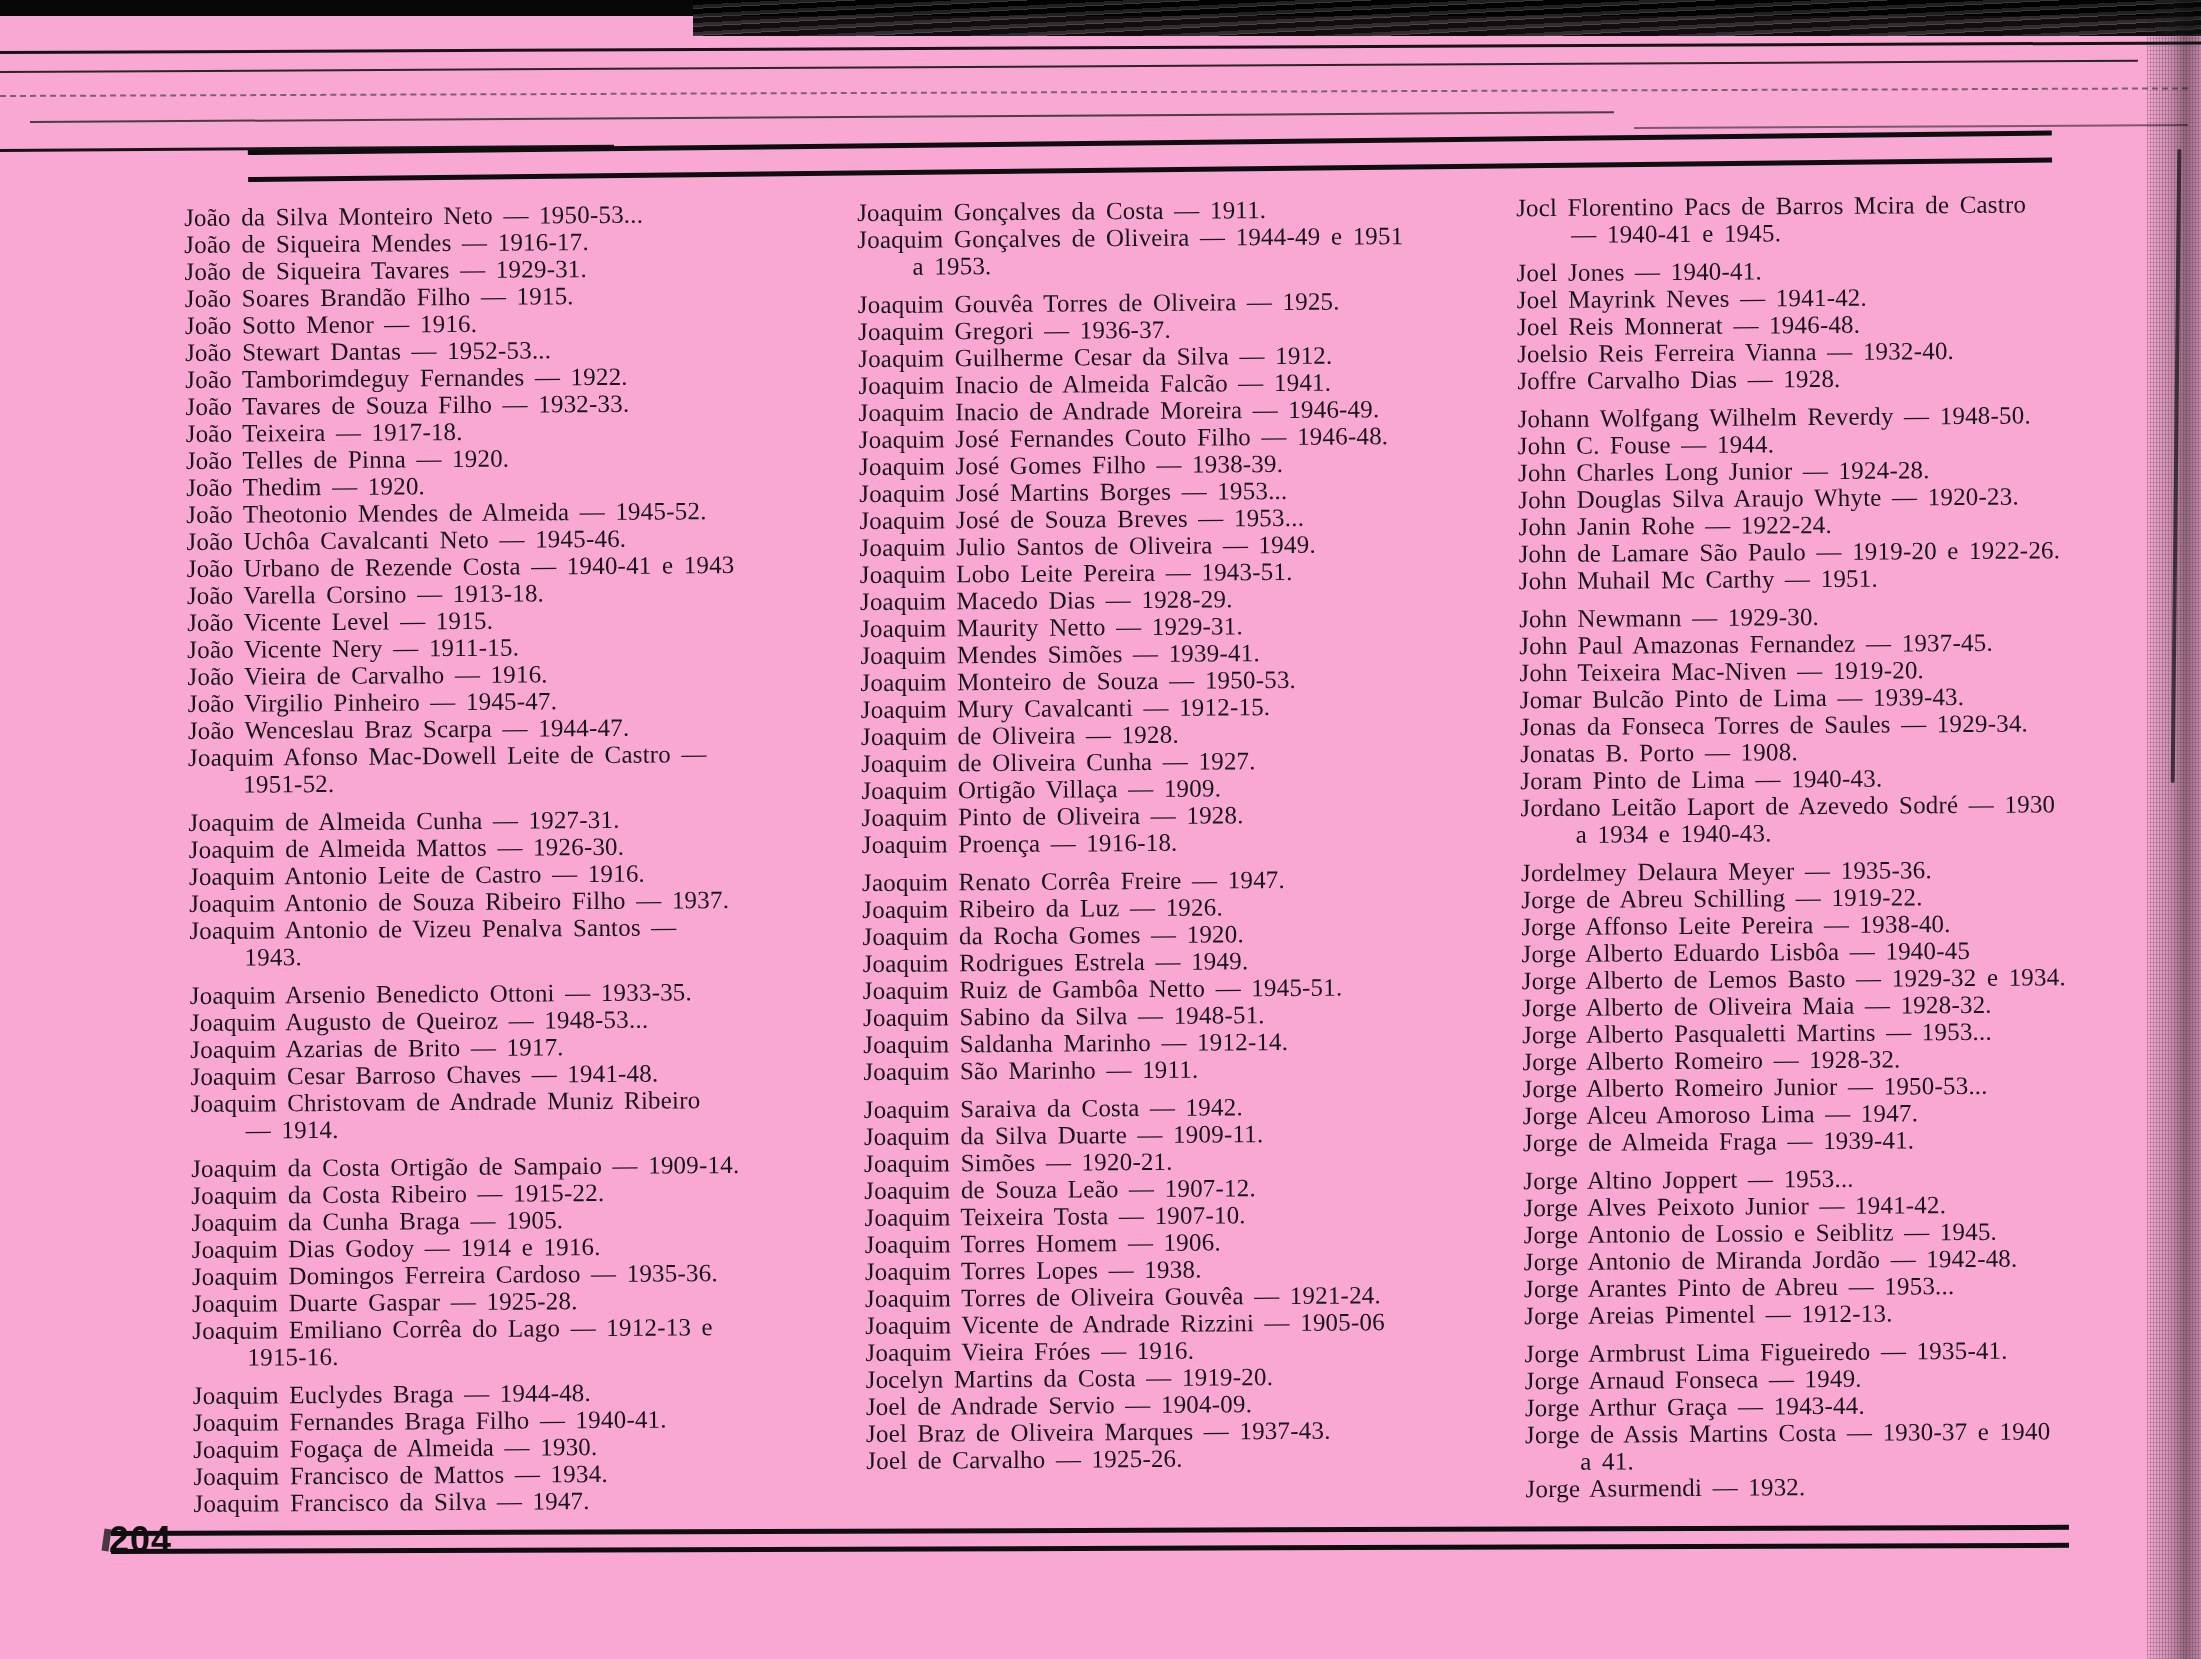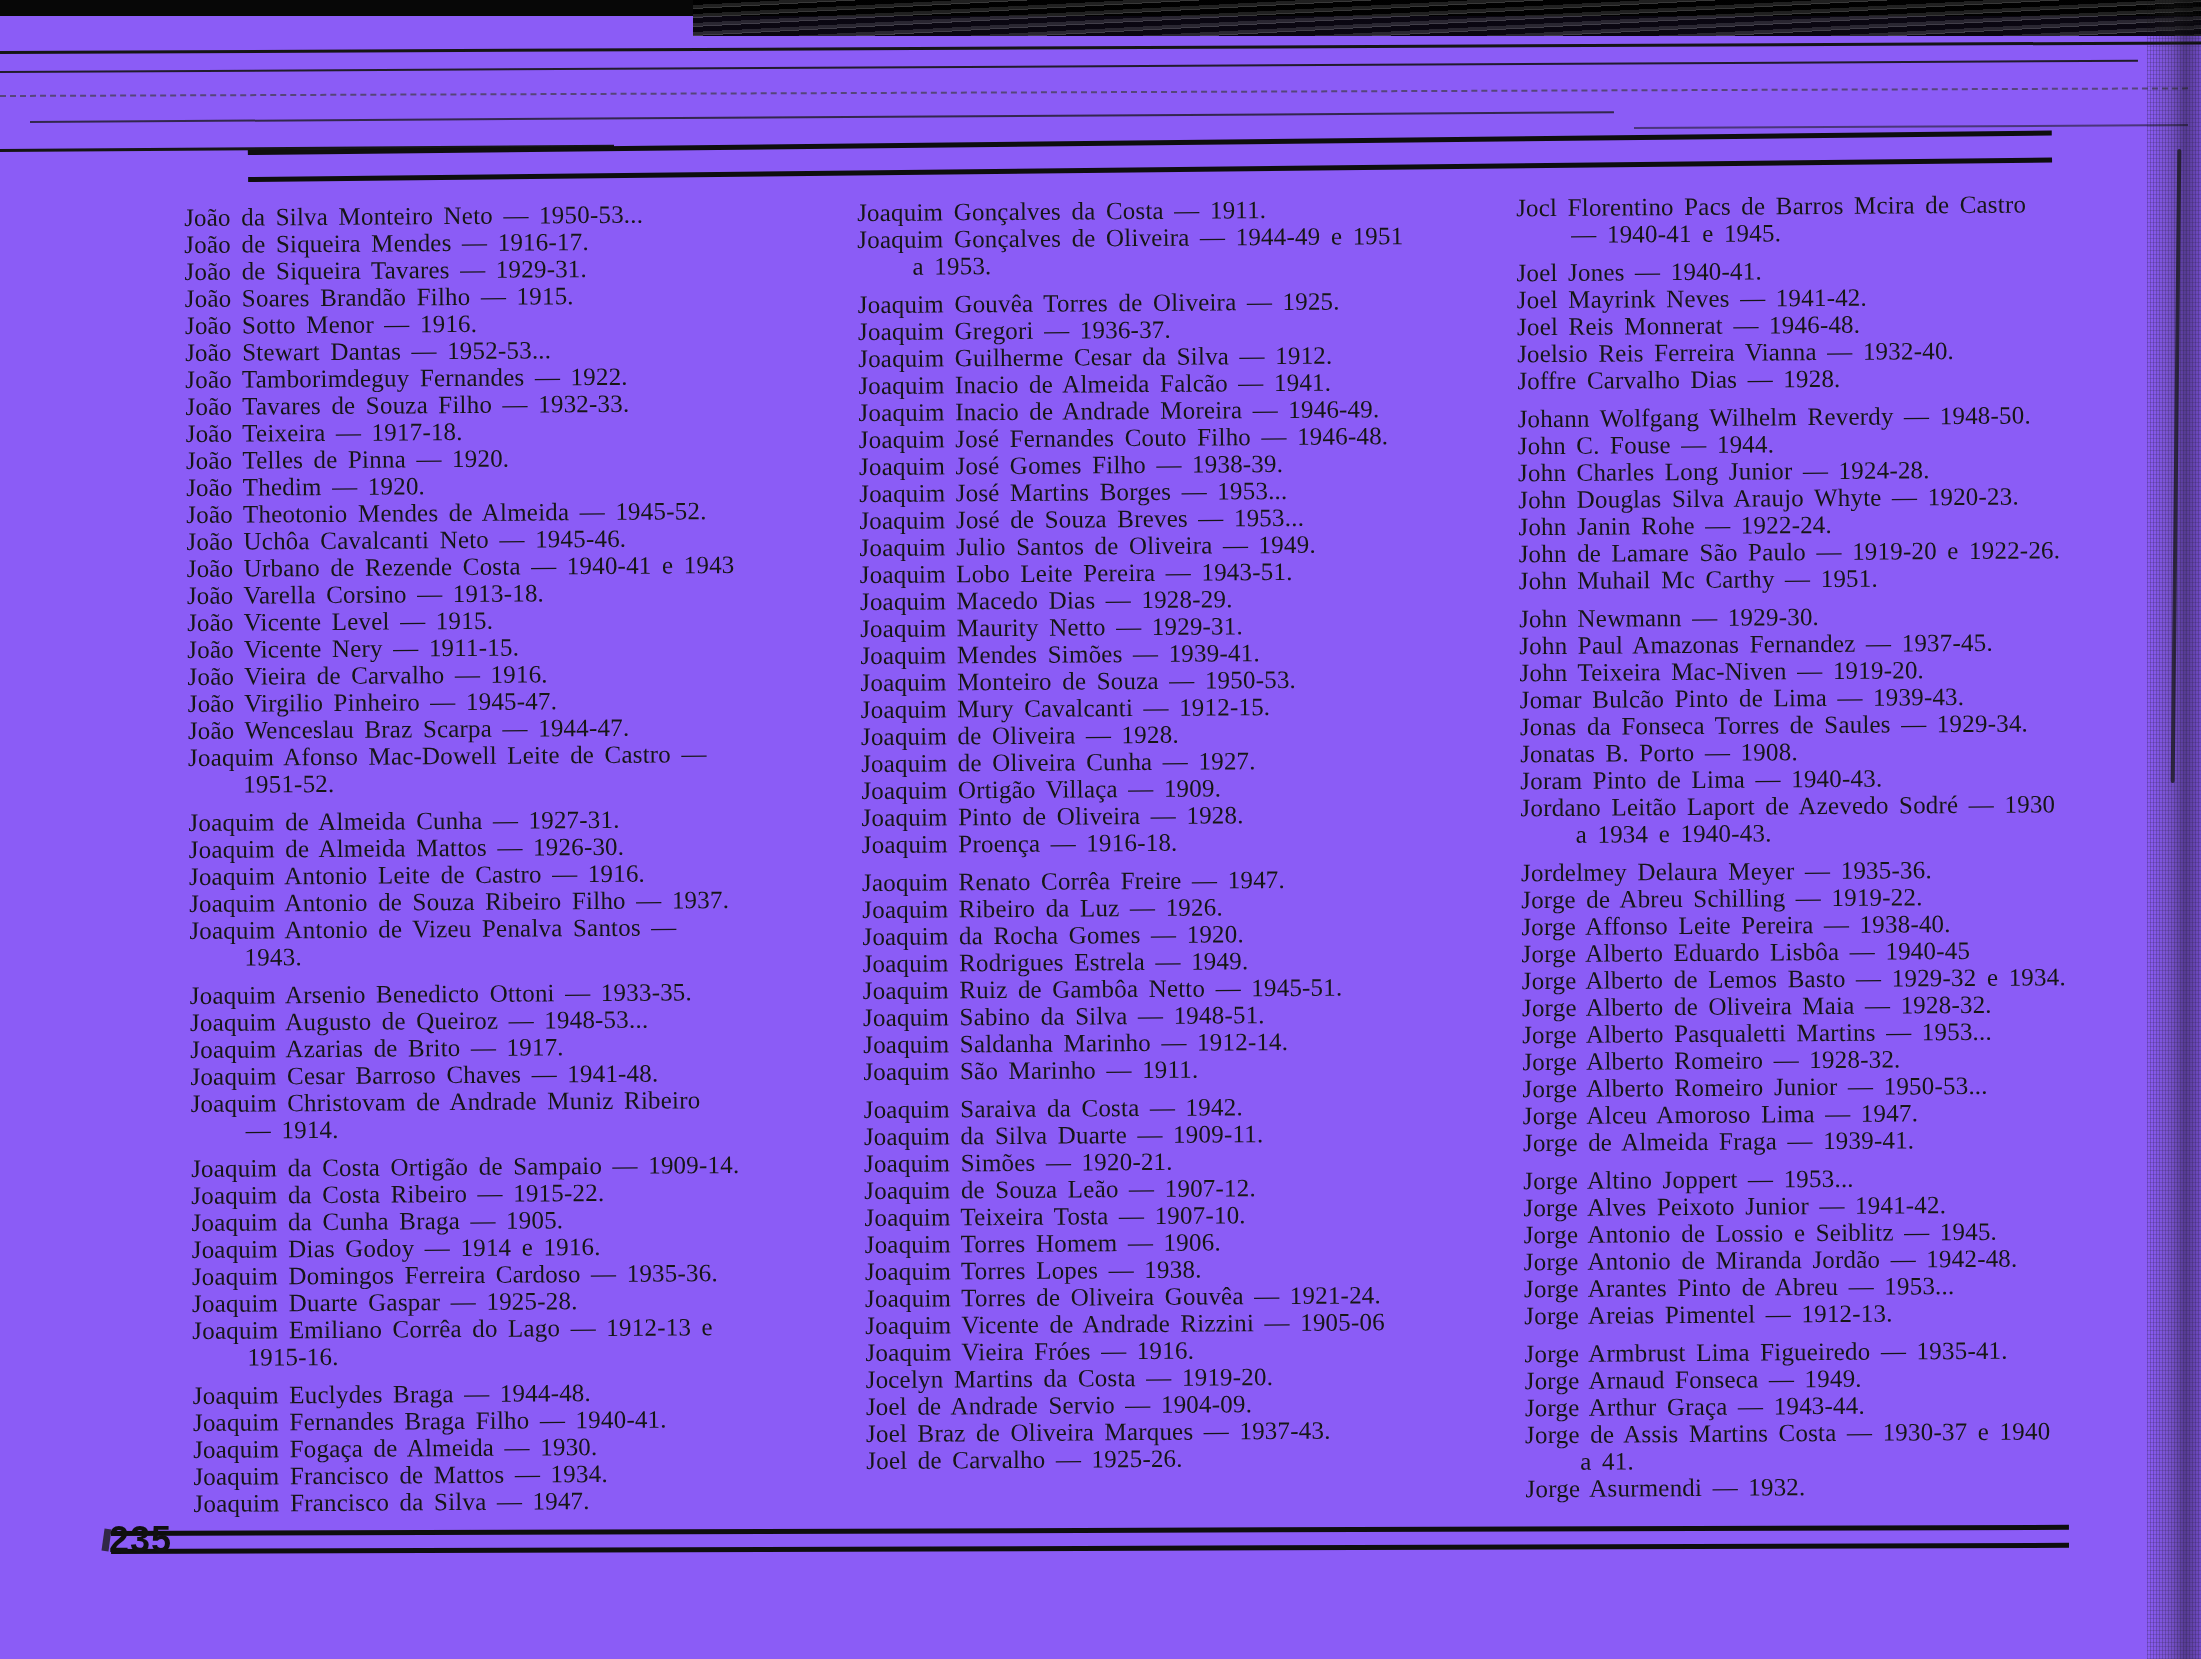--- a/index.html
+++ b/index.html
@@ -1,16 +1,16 @@
 <!DOCTYPE html>
 <html><head>
 <meta charset="utf-8">
 <style>
   html,body{margin:0;padding:0;background:#d8d8d4;}
-  .scan{position:relative;width:2202px;height:1659px;background:#8b5cf6;overflow:hidden;
+  .scan{position:relative;width:2202px;height:1659px;background:#f9a8d4;overflow:hidden;
         font-family:"Liberation Serif","DejaVu Serif",serif;color:#161616;}
   
   .top-black-bar{position:absolute;top:0;left:0;width:100%;height:16px;background:#070707;}
   .top-black-bar2{position:absolute;top:0;left:693px;right:0;height:36px;
     background:repeating-linear-gradient(177deg,#000 0 5px,#222 5px 8px,#3c3c3c 8px 9px);opacity:.93;}
   .hline{position:absolute;background:#151515;transform-origin:left center;}
   .hline1{top:51px;left:0;width:2202px;height:3px;transform:rotate(-0.25deg);}
   .hline2{top:71px;left:0;width:2138px;height:2px;transform:rotate(-0.3deg);opacity:.9;}
   .hline3{top:95px;left:0;width:2188px;height:0;border-top:2px dashed #3a3a3a;background:none;transform:rotate(-0.2deg);opacity:.65;}
   .hline4{top:121px;left:30px;width:1584px;height:2px;transform:rotate(-0.35deg);opacity:.75;}
@@ -209,16 +209,16 @@
         <p class="entry">Jorge Areias Pimentel — 1912-13.</p>
         <p class="entry gap">Jorge Armbrust Lima Figueiredo — 1935-41.</p>
         <p class="entry">Jorge Arnaud Fonseca — 1949.</p>
         <p class="entry">Jorge Arthur Graça — 1943-44.</p>
         <p class="entry">Jorge de Assis Martins Costa — 1930-37 e 1940
 a 41.</p>
         <p class="entry">Jorge Asurmendi — 1932.</p>
       </div>
   </div>
 
-  <div class="page-number">235</div>
+  <div class="page-number">204</div>
 
 </div>
 
 
 </body></html>

